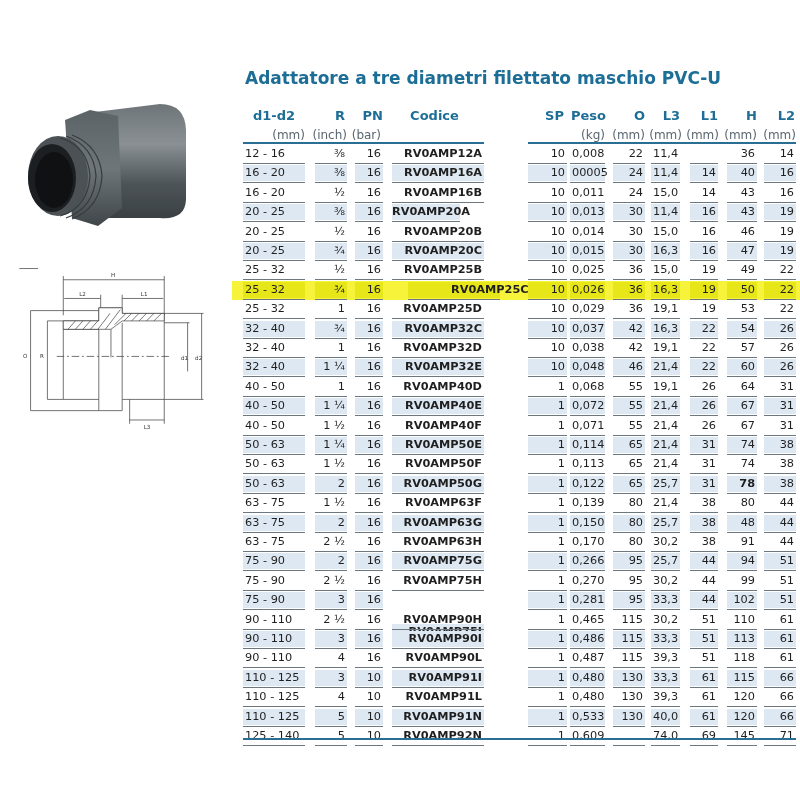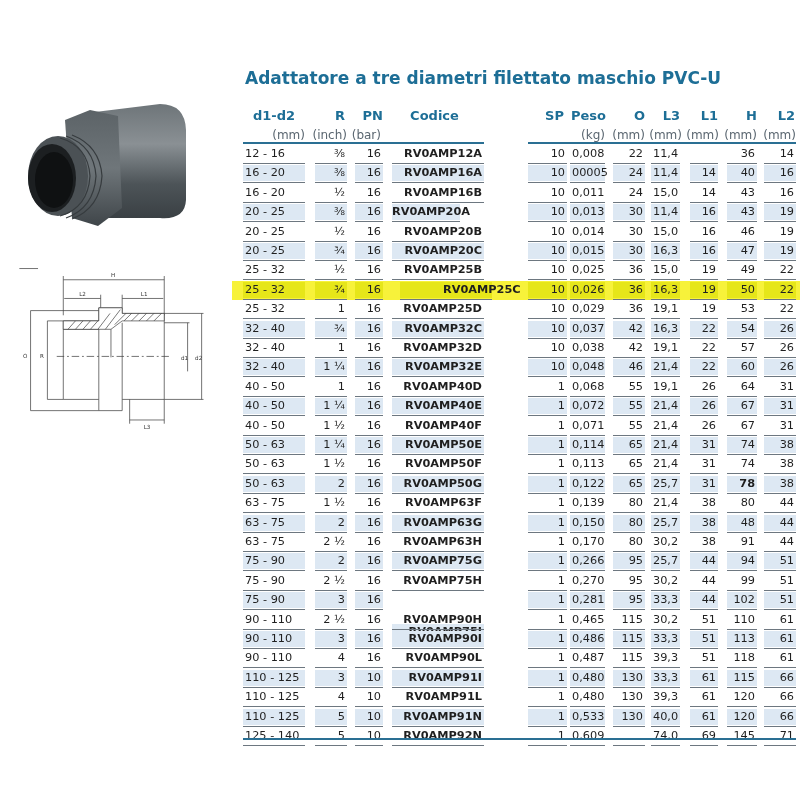--- a/index.html
+++ b/index.html
@@ -239,21 +239,21 @@
       <div class="cell r" style="left: 613px; width: 32px;">36</div>
       <div class="cell l" style="left: 651px; width: 29px;">15,0</div>
       <div class="cell r" style="left: 690px; width: 28px;">19</div>
       <div class="cell r" style="left: 727px; width: 30px;">49</div>
       <div class="cell r" style="left: 764px; width: 32px;">22</div>
     </div>
     <div class="row hl" style="top: 135.8px;">
       <div class="cell l" style="left: 11px; width: 62px;">25 - 32</div>
       <div class="cell r" style="left: 83px; width: 32px;">¾</div>
       <div class="cell r" style="left: 123px; width: 28px;">16</div>
-      <div class="cell c" style="left: 168px; width: 92px; padding-left: 43px;">RV0AMP25C</div>
+      <div class="cell c" style="left: 176px; width: 92px; padding-left: 43px;">RV0AMP25C</div>
       <div class="cell r" style="left: 296px; width: 39px;">10</div>
       <div class="cell l" style="left: 338px; width: 35px;">0,026</div>
       <div class="cell r" style="left: 381px; width: 32px;">36</div>
       <div class="cell l" style="left: 419px; width: 29px;">16,3</div>
       <div class="cell r" style="left: 458px; width: 28px;">19</div>
       <div class="cell r" style="left: 495px; width: 30px;">50</div>
       <div class="cell r" style="left: 532px; width: 32px;">22</div>
     </div>
     <div class="row" style="top: 155.2px;">
       <div class="cell l" style="left: 243px; width: 62px;">25 - 32</div>

